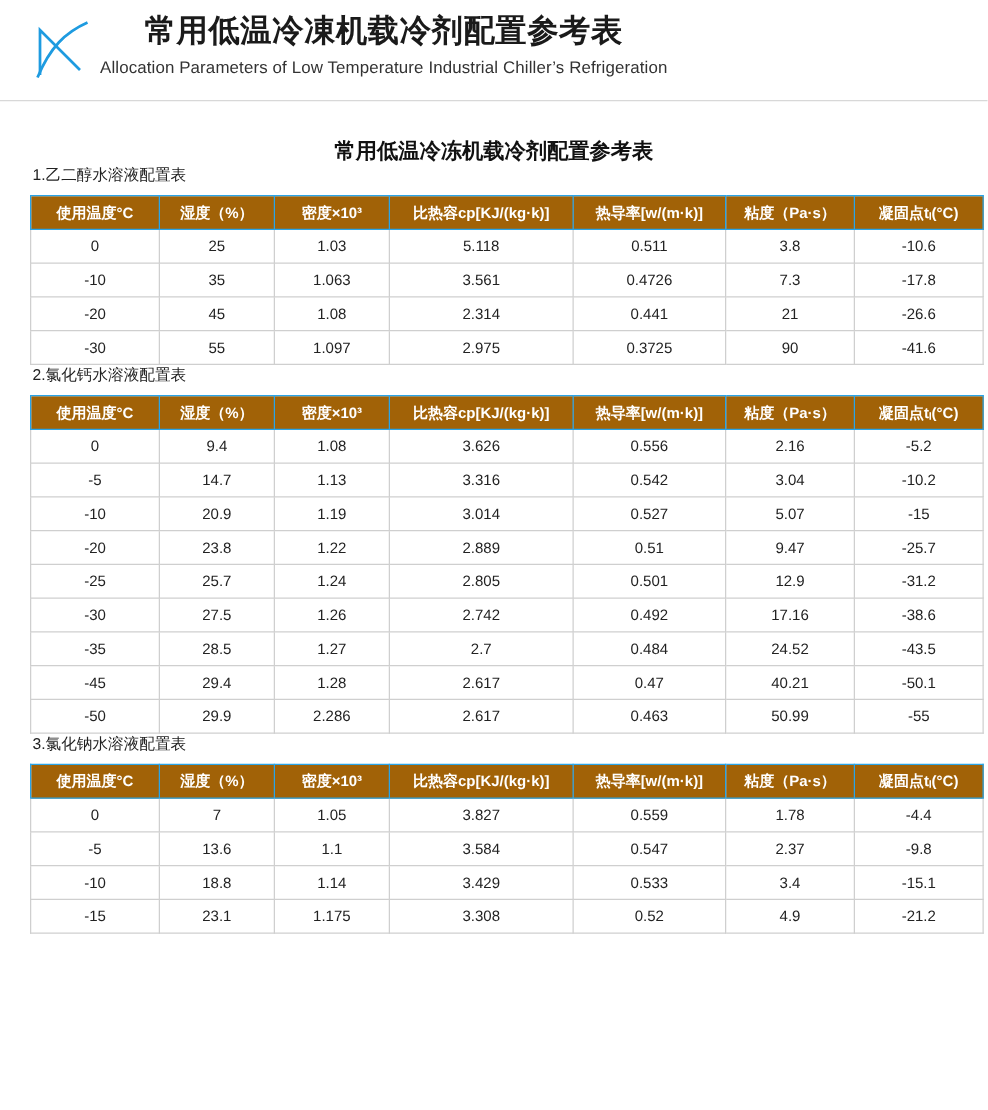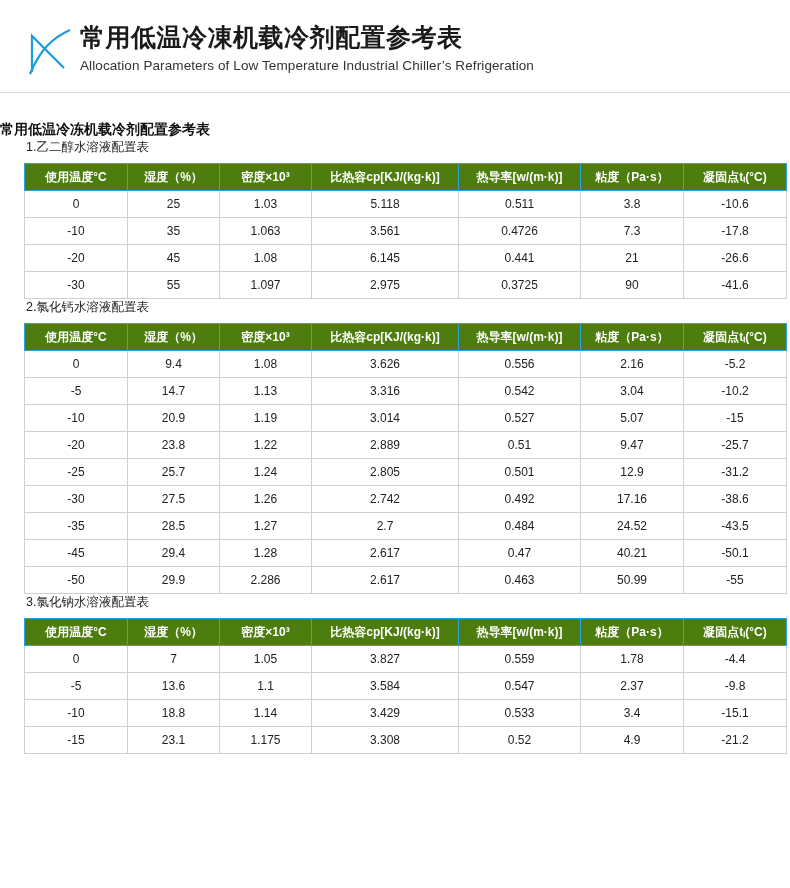--- a/index.html
+++ b/index.html
@@ -19,21 +19,22 @@
     width: 790px;
     height: 888px;
     position: relative;
     padding: 0;
   }
 
   
   .header {
     display: flex;
     align-items: flex-start;
-    padding: 22px 0 0 26px;
+    padding: 10px 0 0 26px;
+    text-align: center;
   }
   .header-logo {
     width: 46px;
     height: 52px;
     flex: 0 0 46px;
     position: relative;
     margin-top: 4px;
   }
   .header-text {
     padding-left: 8px;
@@ -54,22 +55,22 @@
     white-space: nowrap;
   }
   .rule {
     width: 100%;
     border-bottom: 1px solid #d8d8d8;
     margin-top: 14px;
   }
 
   
   .doc-title {
-    text-align: left;
-    font-size: 14px;
+    text-align: center;
+    font-size: 17px;
     font-weight: bold;
     color: #111;
     margin-top: 28px;
   }
 
   
   .content {
     padding: 0 24px;
   }
   .section {
@@ -81,21 +82,21 @@
     margin-bottom: 7px;
     padding-left: 2px;
   }
 
   table {
     border-collapse: collapse;
     width: 742px;
     table-layout: fixed;
   }
   thead th {
-    background: #4d7c0f;
+    background: #a16207;
     color: #ffffff;
     font-size: 12px;
     font-weight: bold;
     height: 27px;
     text-align: center;
     border: 1px solid #29a4e8;
     padding: 0 2px;
     white-space: nowrap;
   }
   tbody td {
@@ -179,21 +180,21 @@
             <td>1.063</td>
             <td>3.561</td>
             <td>0.4726</td>
             <td>7.3</td>
             <td>-17.8</td>
           </tr>
           <tr>
             <td>-20</td>
             <td>45</td>
             <td>1.08</td>
-            <td>6.145</td>
+            <td>2.314</td>
             <td>0.441</td>
             <td>21</td>
             <td>-26.6</td>
           </tr>
           <tr>
             <td>-30</td>
             <td>55</td>
             <td>1.097</td>
             <td>2.975</td>
             <td>0.3725</td>

